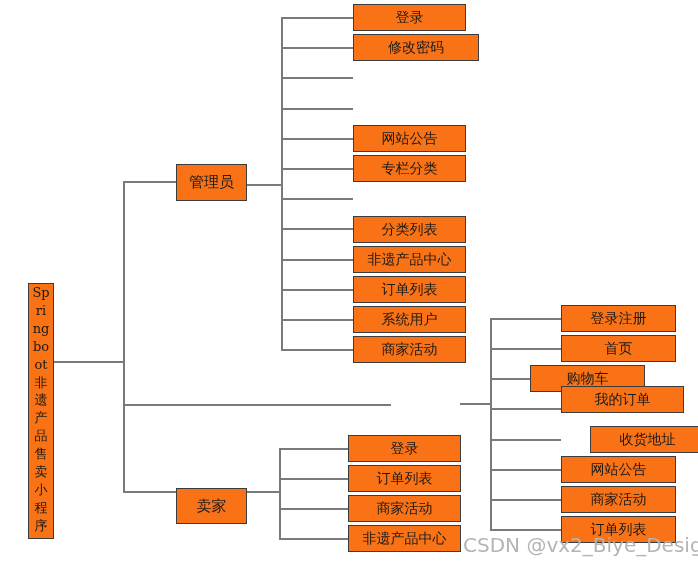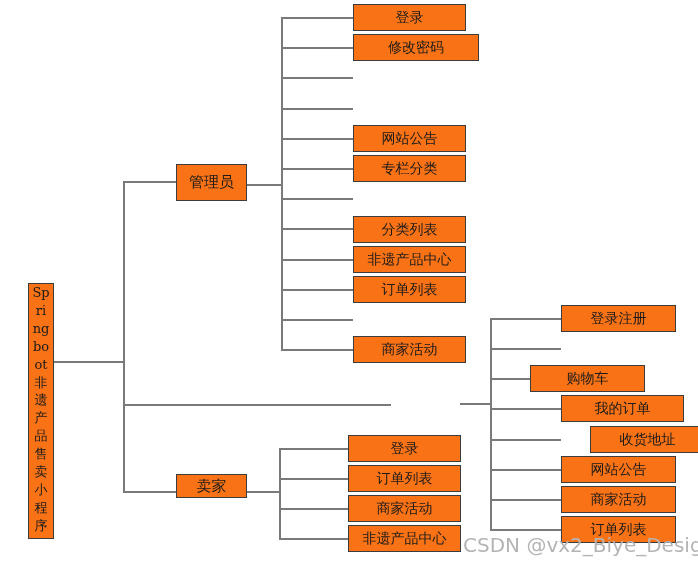--- a/index.html
+++ b/index.html
@@ -82,34 +82,36 @@
     <span>产</span>
     <span>品</span>
     <span>售</span>
     <span>卖</span>
     <span>小</span>
     <span>程</span>
     <span>序</span>
   </div>
 
   <div class="node" style="left:176px;top:164px;width:71px;height:37px">管理员</div>
-  <div class="node" style="left:176px;top:474px;width:71px;height:24px">卖家</div>
+  <div class="node" style="left:176px;top:488px;width:71px;height:36px">卖家</div>
 
   <div class="node child" style="left:353px;top:4px;width:113px;height:27px">登录</div>
   <div class="node child" style="left:353px;top:34px;width:126px;height:27px">修改密码</div>
   <div class="node child" style="left:353px;top:125px;width:113px;height:27px">网站公告</div>
   <div class="node child" style="left:353px;top:155px;width:113px;height:27px">专栏分类</div>
   <div class="node child" style="left:353px;top:216px;width:113px;height:27px">分类列表</div>
   <div class="node child" style="left:353px;top:246px;width:113px;height:27px">非遗产品中心</div>
   <div class="node child" style="left:353px;top:276px;width:113px;height:27px">订单列表</div>
+  <div class="node child" style="left:353px;top:306px;width:113px;height:27px">系统用户</div>
   <div class="node child" style="left:353px;top:336px;width:113px;height:27px">商家活动</div>
 
   <div class="node child" style="left:561px;top:305px;width:115px;height:27px">登录注册</div>
+  <div class="node child" style="left:561px;top:335px;width:115px;height:27px">首页</div>
   <div class="node child" style="left:530px;top:365px;width:115px;height:27px">购物车</div>
-  <div class="node child" style="left:561px;top:395px;width:123px;height:27px">我的订单</div>
+  <div class="node child" style="left:561px;top:386px;width:123px;height:27px">我的订单</div>
   <div class="node child" style="left:590px;top:426px;width:115px;height:27px">收货地址</div>
   <div class="node child" style="left:561px;top:456px;width:115px;height:27px">网站公告</div>
   <div class="node child" style="left:561px;top:486px;width:115px;height:27px">商家活动</div>
   <div class="node child" style="left:561px;top:516px;width:115px;height:27px">订单列表</div>
 
   <div class="node child" style="left:348px;top:435px;width:113px;height:27px">登录</div>
   <div class="node child" style="left:348px;top:465px;width:113px;height:27px">订单列表</div>
   <div class="node child" style="left:348px;top:495px;width:113px;height:27px">商家活动</div>
   <div class="node child" style="left:348px;top:525px;width:113px;height:27px">非遗产品中心</div>
 

